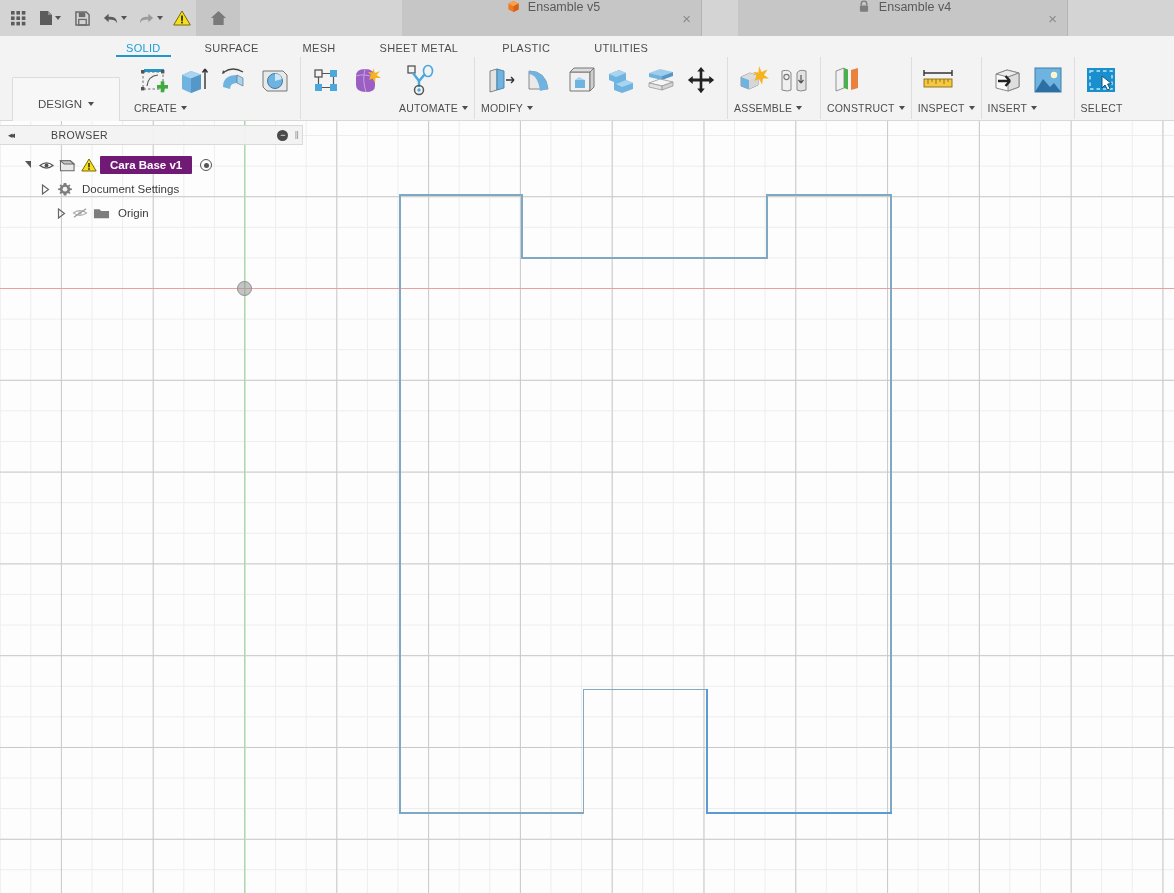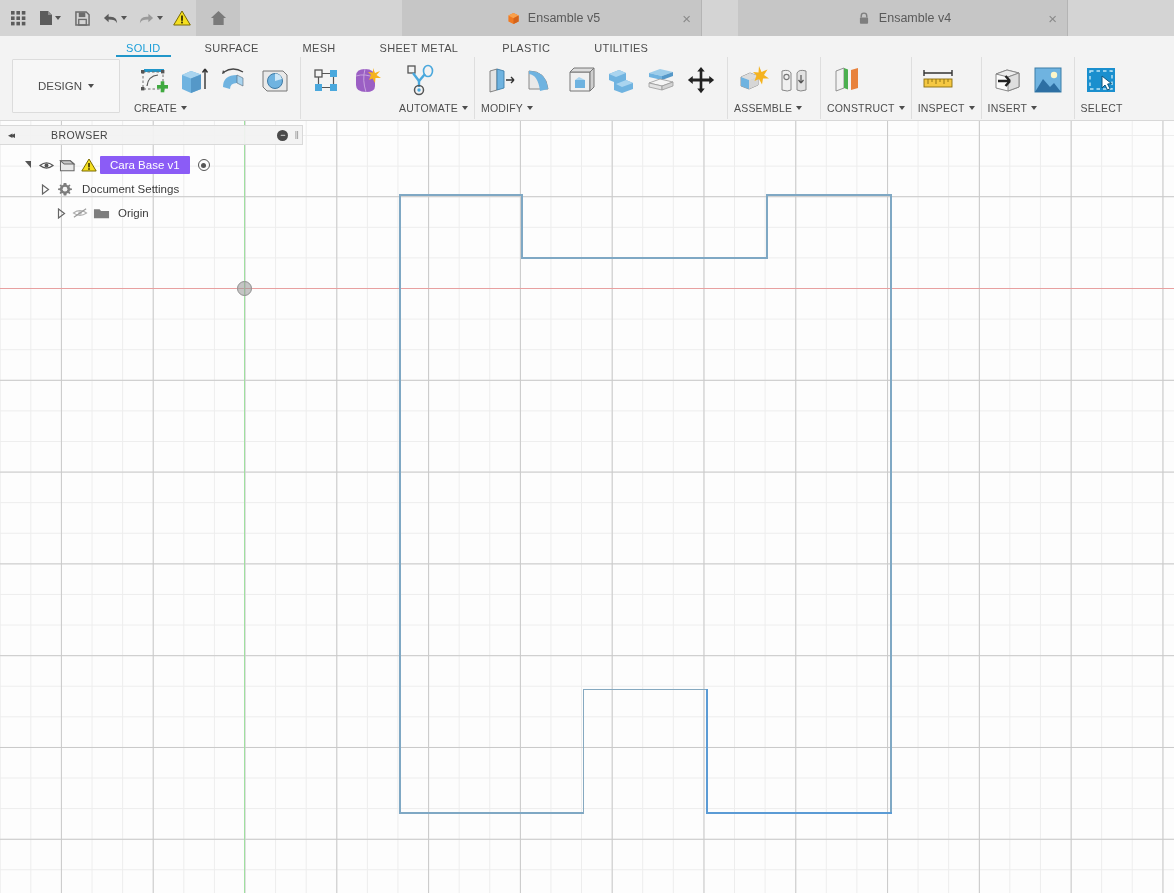--- a/index.html
+++ b/index.html
@@ -32,21 +32,21 @@
     border-right: 3.5px solid transparent; border-top: 4px solid #555;
     margin-left: 2px;
   }
   .home-btn {
     width: 44px; height: 36px; background: #c6c6c6;
     display: flex; align-items: center; justify-content: center;
   }
 
   .tabs { display: flex; align-items: stretch; height: 36px; flex: 1 1 auto; }
   .tab {
-    position: relative; display: flex; align-items: center;
+    position: relative; display: flex; 
     height: 36px; padding: 0 10px 0 14px;
     font-size: 12.5px; color: #5a5a5a;
     background: #c6c6c6;
     border-right: 1px solid #b4b4b4;
     min-width: 60px;
     margin-left: 36px;
   }
   .tab.spacer { background: #d4d4d4; border-right: none; width: 90px; flex: 0 0 90px; }
   .tab.t1 { width: 300px; justify-content: center; }
   .tab.t2 { width: 330px; justify-content: center; }
@@ -78,21 +78,21 @@
     height: 3px; background: #2196c9;
   }
 
   
   .ribbon {
     position: absolute; left: 0; top: 57px; width: 1174px; height: 64px;
     background: #f3f3f3; display: flex; align-items: flex-start;
     border-bottom: 1px solid #d8d8d8;
   }
   .design-btn {
-    width: 108px; height: 54px; margin: 2px 8px 0 12px;
+    width: 108px; height: 54px; margin: 20px 8px 0 12px;
     border: 1px solid #dcdcdc; background: #f7f7f7;
     display: flex; align-items: center; justify-content: center;
     font-size: 11.5px; color: #4d4d4d; border-radius: 1px;
   }
   .design-btn .caret-sm { border-top-color: #4d4d4d; margin-left: 6px; }
 
   .rgroup {
     height: 62px; display: flex; flex-direction: column;
     justify-content: flex-start; position: relative;
     border-right: 1px solid #dedede; padding: 0 6px;
@@ -181,21 +181,21 @@
   .tri-down {
     width: 0; height: 0; border-left: 6px solid transparent;
     border-top: 7px solid #555; transform: translate(1px,-1px);
   }
   .eye-ico { width: 20px; display: flex; align-items: center; justify-content: center; }
   .bt-icon { width: 22px; display: flex; align-items: center; justify-content: center; }
   .bt-label {
     font-size: 11.5px; color: #3c3c3c; padding: 0 6px; line-height: 16px;
   }
   .bt-label.sel {
-    background: #8b5cf6; color: #fff; font-weight: normal; border-radius: 1px;
+    background: #701a75; color: #fff; font-weight: bold; border-radius: 1px;
     padding: 1px 10px;
   }
   .radio-o {
     width: 12px; height: 12px; border-radius: 50%; border: 1.5px solid #555;
     display: flex; align-items: center; justify-content: center; margin-left: 8px;
   }
   .radio-o i { width: 5px; height: 5px; border-radius: 50%; background: #555; display:block; }
 </style>
 </head>
 <body>

